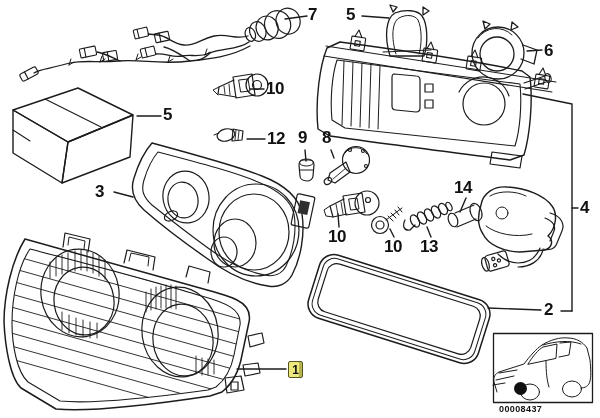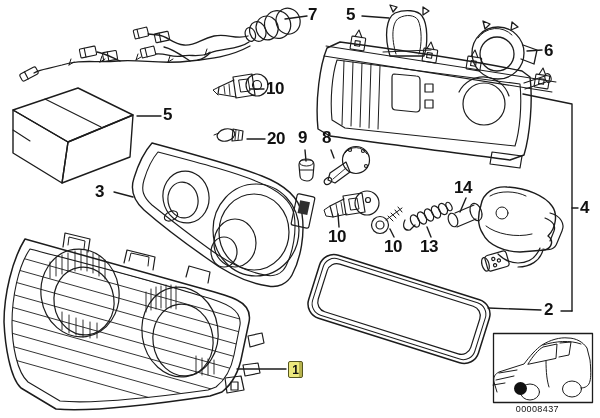--- a/index.html
+++ b/index.html
@@ -13,22 +13,22 @@
     position:absolute;font-weight:700;font-size:17px;line-height:1;color:#111;
     letter-spacing:-.5px;user-select:none;cursor:pointer;
   }
   .callout.hl{
     width:13px;height:15px;display:flex;align-items:center;justify-content:center;
     background:#ece87d;border:1px solid #55551f;border-radius:2px;
     box-shadow:inset -3px 0 0 rgba(140,135,40,.55);
     font-size:12px;letter-spacing:0;
   }
   .inset-code{
-    position:absolute;left:499px;top:404px;width:60px;text-align:right;
-    font-size:9px;letter-spacing:.4px;color:#111;font-weight:400;
+    position:absolute;left:499px;top:404px;width:60px;text-align:left;
+    font-size:9px;letter-spacing:.4px;color:#111;font-weight:700;
   }
 </style>
 </head>
 <body>
 
 <div class="stage">
 
 <svg width="600" height="418" viewBox="0 0 600 418">
   <defs>
     <clipPath id="lensClip">
@@ -355,21 +355,21 @@
     </g>
     <circle cx="520.5" cy="388.5" r="6.5" fill="#111"></circle>
   </g>
 </svg>
 
   <span class="callout" style="left:308px;top:6px">7</span>
   <span class="callout" style="left:346px;top:6px">5</span>
   <span class="callout" style="left:544px;top:42px">6</span>
   <span class="callout" style="left:163px;top:106px">5</span>
   <span class="callout" style="left:266px;top:80px">10</span>
-  <span class="callout" style="left:267px;top:130px">20</span>
+  <span class="callout" style="left:267px;top:130px">12</span>
   <span class="callout" style="left:298px;top:129px">9</span>
   <span class="callout" style="left:322px;top:129px">8</span>
   <span class="callout" style="left:95px;top:183px">3</span>
   <span class="callout" style="left:454px;top:179px">14</span>
   <span class="callout" style="left:580px;top:199px">4</span>
   <span class="callout" style="left:384px;top:238px">10</span>
   <span class="callout" style="left:420px;top:238px">13</span>
   <span class="callout" style="left:328px;top:228px">10</span>
   <span class="callout" style="left:544px;top:301px">2</span>
   <span class="callout hl" style="left:288px;top:361px">1</span>

